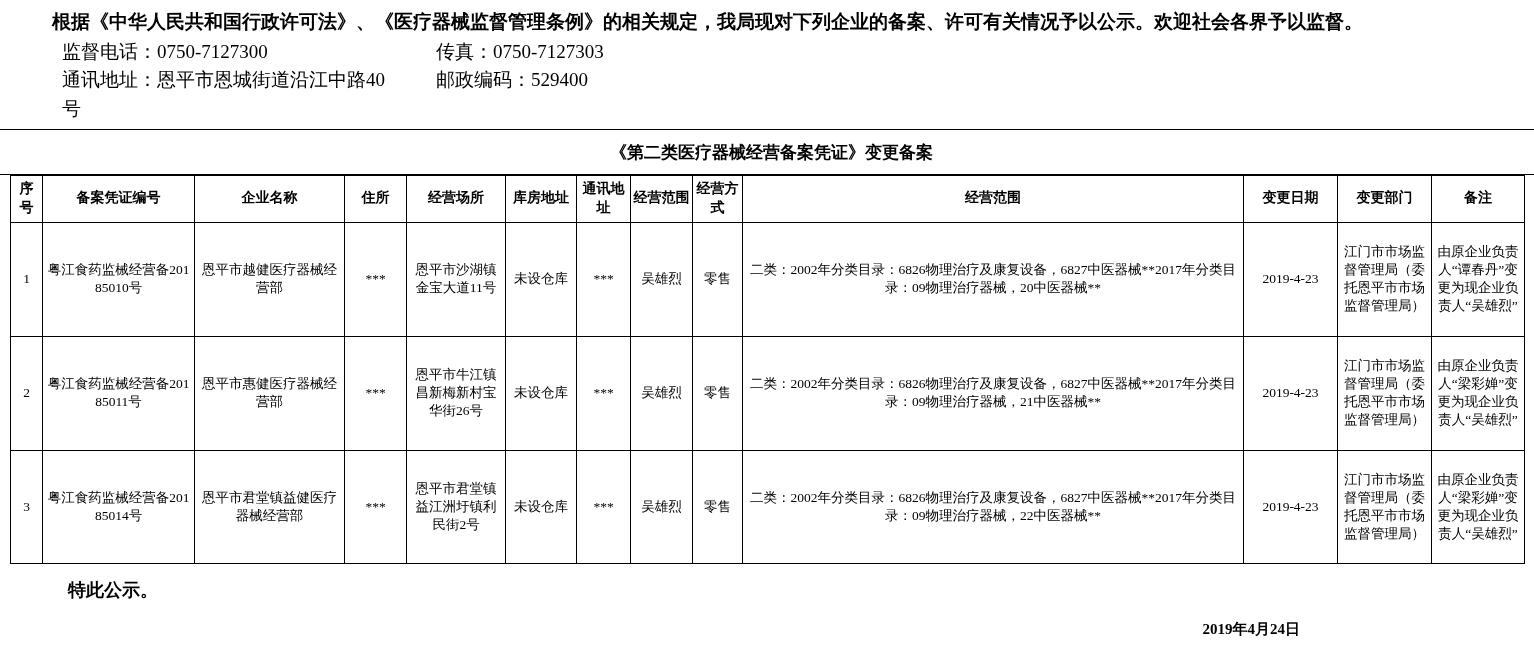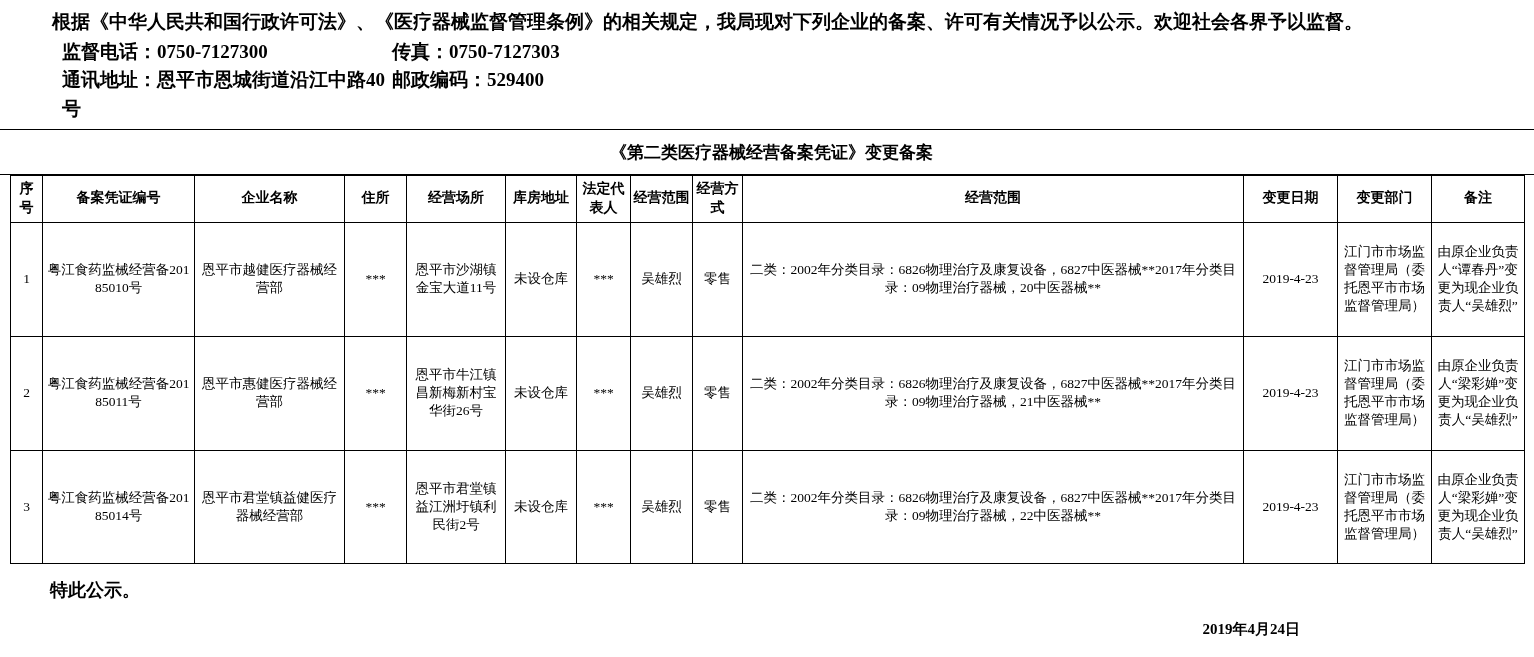--- a/index.html
+++ b/index.html
@@ -28,25 +28,26 @@
   }
   .intro {
     font-size: 19px;
     font-weight: bold;
     line-height: 1.45;
     text-indent: 2em;
     margin: 0 0 2px 0;
   }
   .contact-line {
     font-size: 19px;
-    font-weight: bold;
+    font-weight: normal;
     line-height: 1.5;
     margin: 0;
     padding-left: 48px;
     display: flex;
+    gap: 44px;
   }
   .contact-line .c1 { width: 330px; display: inline-block; }
   .contact-line .c2 { display: inline-block; }
 
   
   .doc-title {
     text-align: center;
     font-size: 17px;
     font-weight: bold;
     padding: 11px 0 10px 9px;
@@ -102,20 +103,21 @@
   col.c-person  { width: 62px; }
   col.c-mode    { width: 50px; }
   col.c-scope   { width: 501px; }
   col.c-date    { width: 94px; }
   col.c-dept    { width: 94px; }
   col.c-remark  { width: 93px; }
 
   
   .footer {
     padding: 14px 14px 0 14px;
+    margin-left: 18px;
   }
   .notice {
     font-size: 18px;
     font-weight: bold;
     text-indent: 2em;
     margin: 0 0 16px 0;
   }
   .signature {
     text-align: right;
     padding-right: 220px;
@@ -164,21 +166,21 @@
           <col class="c-remark">
       </colgroup>
       <thead>
         <tr>
           <th>序号</th>
           <th>备案凭证编号</th>
           <th>企业名称</th>
           <th>住所</th>
           <th>经营场所</th>
           <th>库房地址</th>
-          <th>法定代表人</th>
+          <th>通讯地址</th>
           <th>经营范围</th>
           <th>经营方式</th>
           <th>经营范围</th>
           <th>变更日期</th>
           <th>变更部门</th>
           <th>备注</th>
         </tr>
       </thead>
       <tbody>
         <tr>

